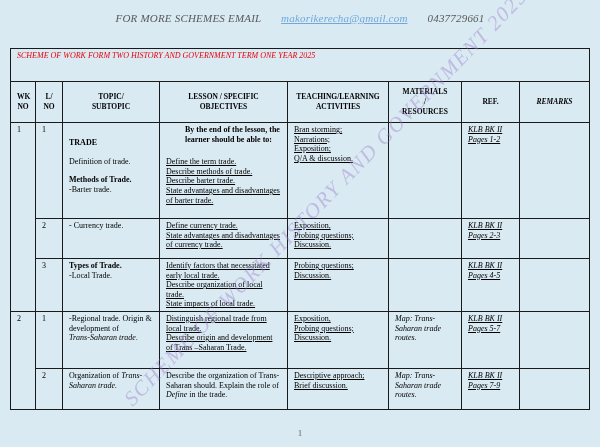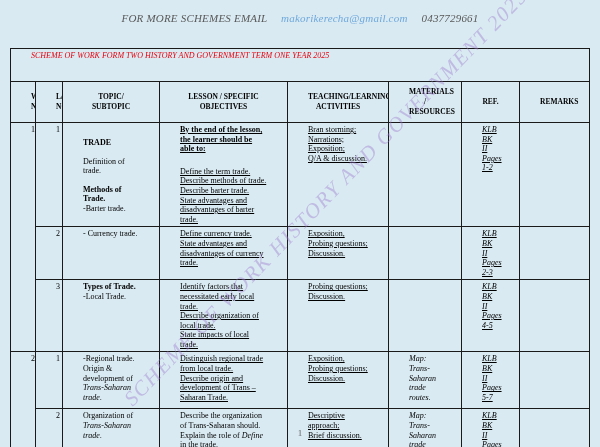--- a/index.html
+++ b/index.html
@@ -5,49 +5,49 @@
   html,body{margin:0;padding:0;}
   body{
     width:600px;height:447px;position:relative;overflow:hidden;
     background:#d9eaf2;
     font-family:"Liberation Serif",serif;color:#000;
   }
   .topbar{
     position:absolute;top:12px;left:0;width:100%;text-align:center;
     font-style:italic;font-size:11px;color:#595959;letter-spacing:.2px;
   }
-  .topbar .email{color:#6fa8dc;margin:0 11px;cursor:pointer;}
+  .topbar .email{color:#6fa8dc;text-decoration:underline;margin:0 17px;cursor:pointer;}
   .watermark{
     position:absolute;left:128px;top:390px;z-index:4;pointer-events:none;
     transform-origin:left center;transform:rotate(-46deg);
     font-size:21px;font-style:italic;letter-spacing:1.5px;white-space:nowrap;
     color:rgba(158,122,205,0.42);
   }
   table.scheme{
     position:absolute;left:10px;top:48px;width:579px;
     border-collapse:collapse;table-layout:fixed;z-index:2;
   }
   .scheme td,.scheme th{
-    border:1px solid #1a1a1a;padding:2px 20px;vertical-align:top;
+    border:1px solid #1a1a1a;padding:2px 6px;vertical-align:top;
     font-size:8px;line-height:1.2;text-align:left;font-weight:normal;
     overflow:hidden;
   }
   .title-cell{
     height:28px;text-align:center;vertical-align:middle;
     font-weight:bold;font-style:italic;font-size:12.5px;color:#e8000d;
   }
   .scheme th{
     height:36px;text-align:center;vertical-align:middle;
     font-weight:bold;font-size:7.5px;white-space:pre-line;line-height:1.3;
   }
-  th.it{}
+  th.it{font-style:italic;}
   .ml{white-space:pre-line;text-decoration:underline;}
   .b{font-weight:bold;}
   .i{font-style:italic;}
-  .u{text-decoration:underline;}
+  .u{margin-left:19px;}
   .gap{margin-top:9px;}
   .gap-sm{margin-top:13px;}
   .v-mid{vertical-align:middle;}
   .r1{height:96px;} .r2{height:40px;} .r3{height:41px;} .r4{height:57px;} .r5{height:41px;}
   .pageno{
     position:absolute;left:0;top:428px;width:100%;text-align:center;
     font-size:9px;color:#666;
   }
 </style>
 </head>

